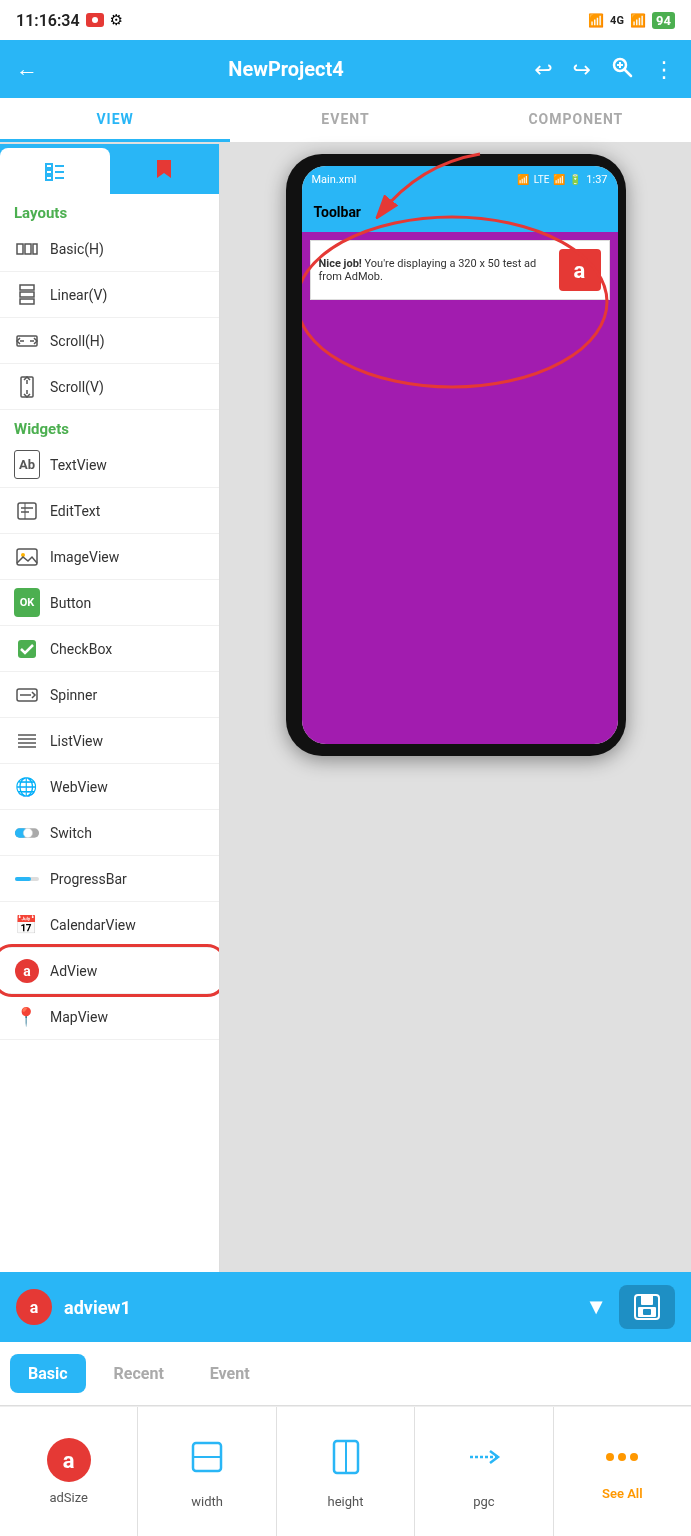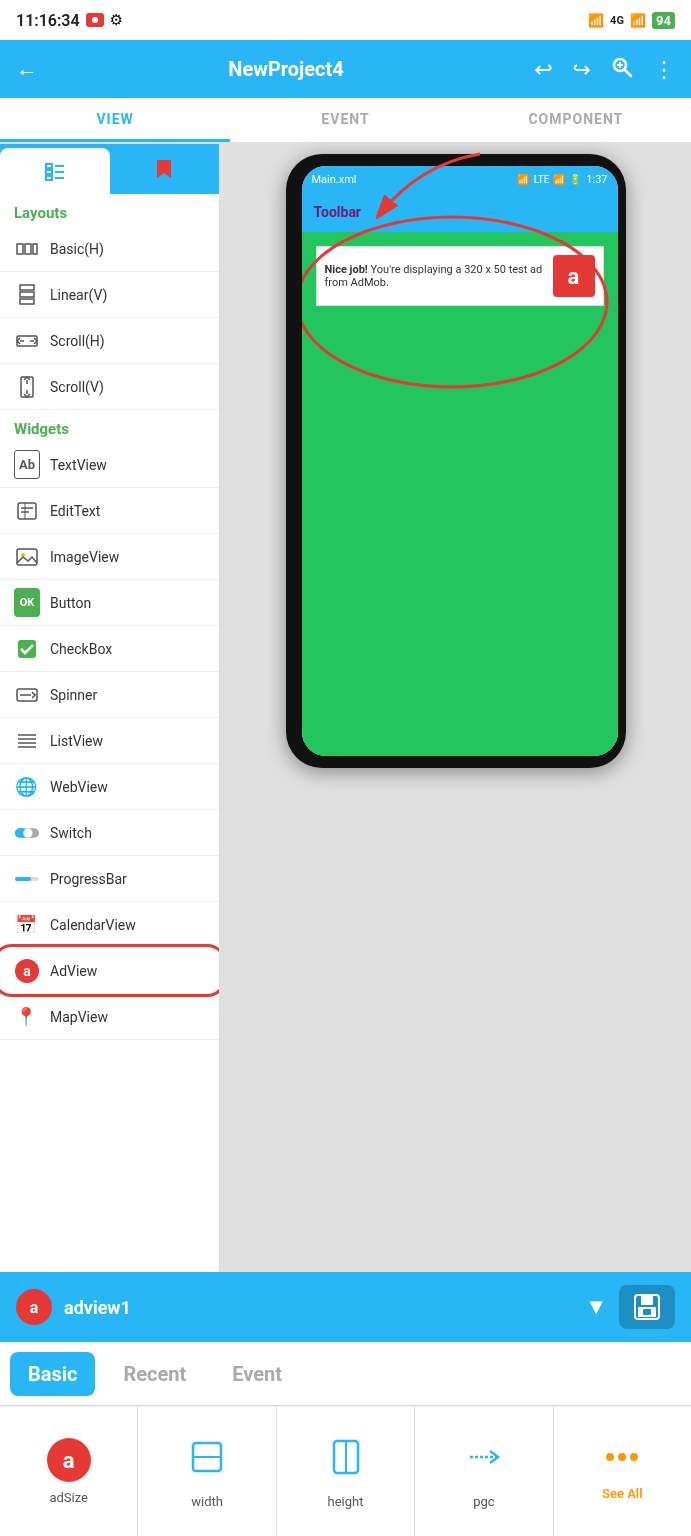--- a/index.html
+++ b/index.html
@@ -196,29 +196,29 @@
       padding: 4px 10px;
       font-size: 11px;
       color: #fff;
       height: 26px;
     }
     .phone-toolbar {
       background: #29b6f6;
       padding: 8px 12px;
       font-size: 14px;
       font-weight: bold;
-      color: #701a75;
+      color: #000000;
       height: 40px;
       display: flex;
       align-items: center;
     }
     .phone-content {
-      background: #22c55e;
+      background: #a21caf;
       min-height: 490px;
-      padding: 14px;
+      padding: 8px;
     }
     .admob-banner {
       background: #fff;
       border: 1px solid #ddd;
       display: flex;
       align-items: center;
       padding: 8px;
       margin-bottom: 6px;
       gap: 10px;
     }
@@ -294,21 +294,21 @@
       background: #fff;
       display: flex;
       height: 64px;
       border-bottom: 1px solid #ddd;
       align-items: center;
       padding: 0 10px;
       gap: 10px;
     }
     .props-tab {
       padding: 10px 18px;
-      font-size: 20px;
+      font-size: 16px;
       font-weight: 700;
       color: #aaa;
       cursor: pointer;
       border-radius: 8px;
     }
     .props-tab.active {
       background: #29b6f6;
       color: #fff;
     }
 

